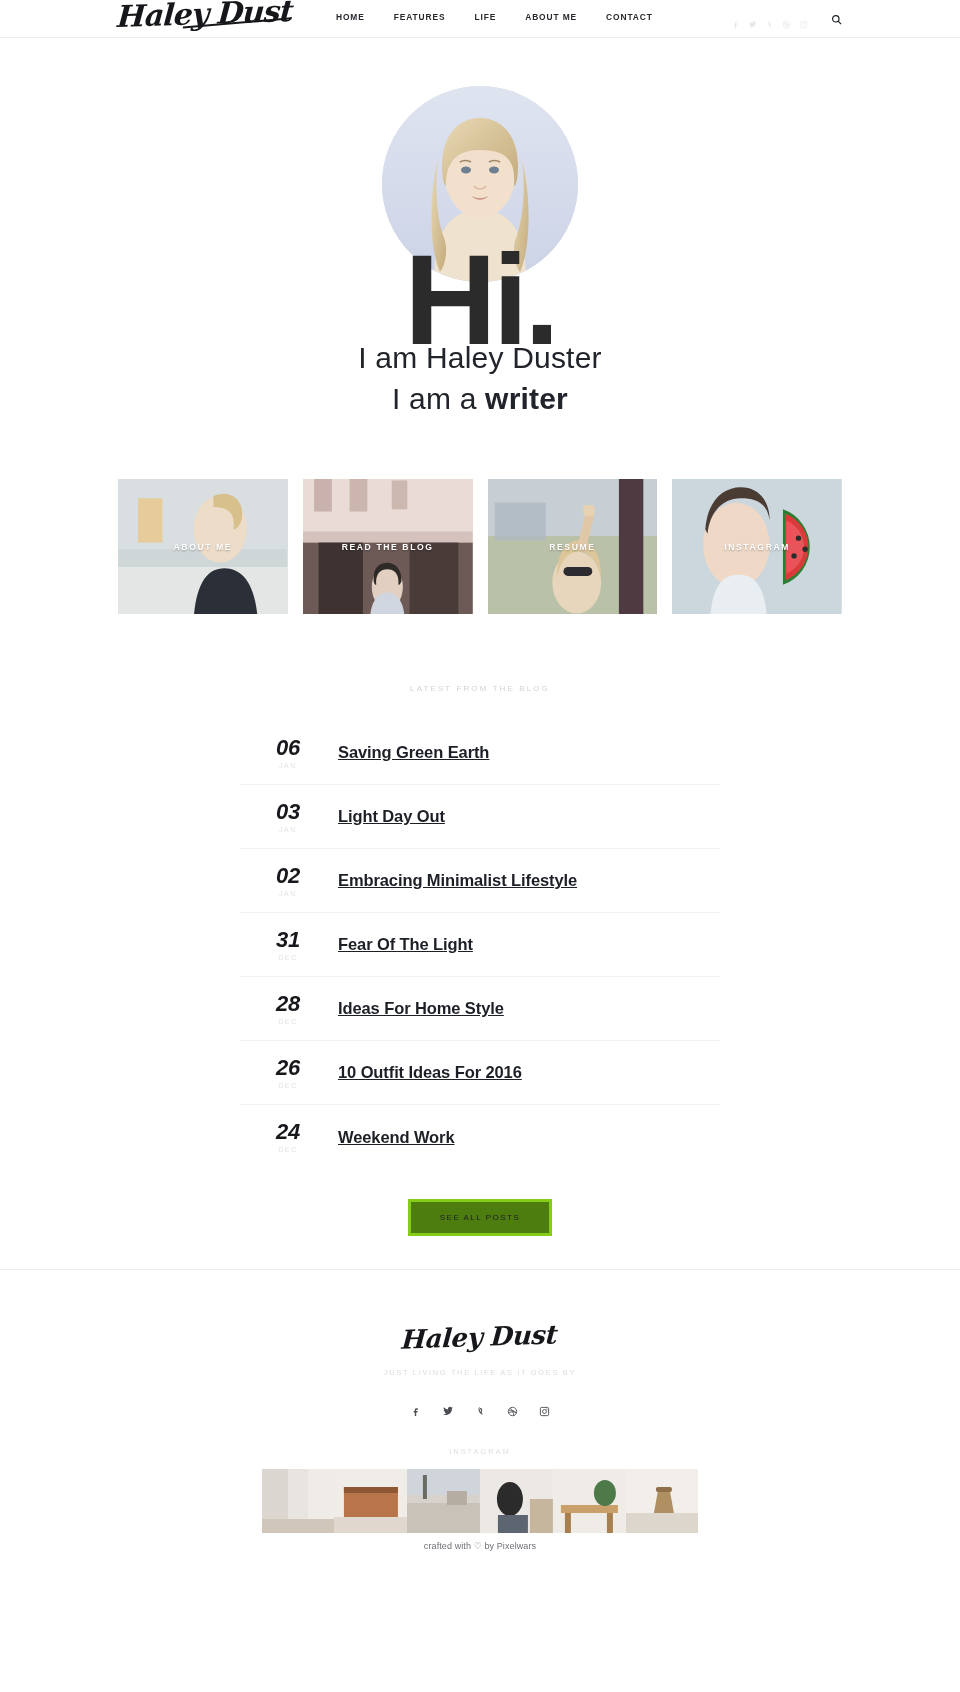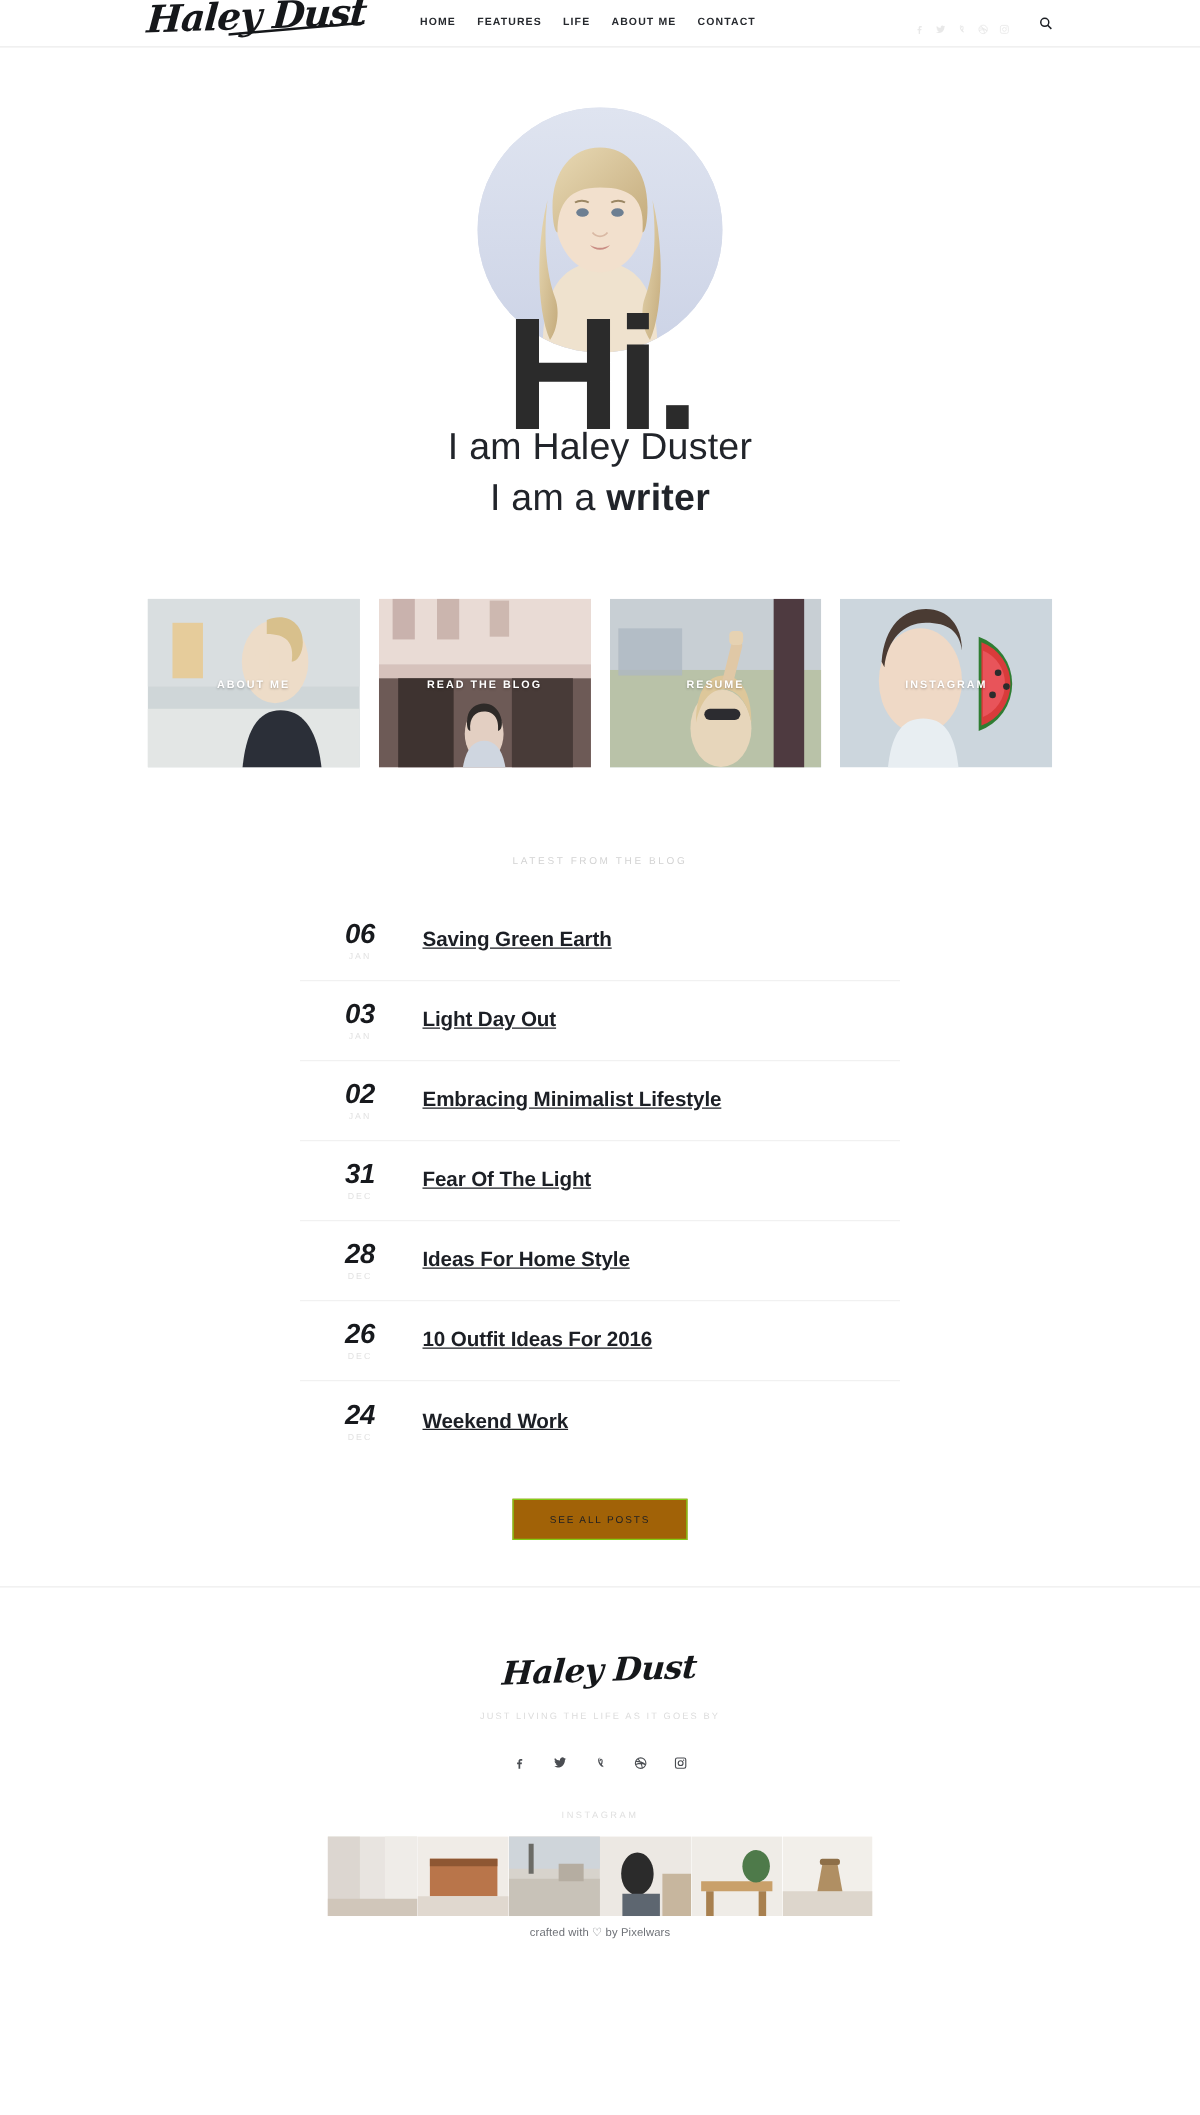--- a/index.html
+++ b/index.html
@@ -41,21 +41,21 @@
     width: 62%;
     margin-left: 38%;
     margin-top: -8px;
     transform: rotate(-3deg);
   }
   .main-nav {
     position: absolute;
     left: 336px;
     top: 12px;
     display: flex;
-    gap: 17px;
+    gap: 29px;
   }
   .main-nav a {
     font-size: 8.4px;
     letter-spacing: 0.9px;
     font-weight: 700;
     color: #26292e;
     text-decoration: none;
     text-transform: uppercase;
     white-space: nowrap;
   }
@@ -190,28 +190,28 @@
     font-size: 16.5px;
     font-weight: 700;
     color: #1c1f25;
     letter-spacing: -0.1px;
     padding-left: 2px;
     text-decoration: underline;
   }
   .see-all-wrap { text-align: center; margin-top: 30px; }
   .see-all {
     display: inline-block;
-    border: 1px solid #84cc16;
+    border: 3px solid #84cc16;
     padding: 11px 29px;
     font-size: 8px;
     letter-spacing: 1.5px;
     font-weight: 400;
     color: #1d1f24;
     text-transform: uppercase;
-    background: #a16207;
+    background: #4d7c0f;
     cursor: pointer;
   }
 
   
   .footer {
     position: absolute;
     top: 1269px;
     left: 0;
     width: 960px;
     border-top: 1px solid #ededed;

